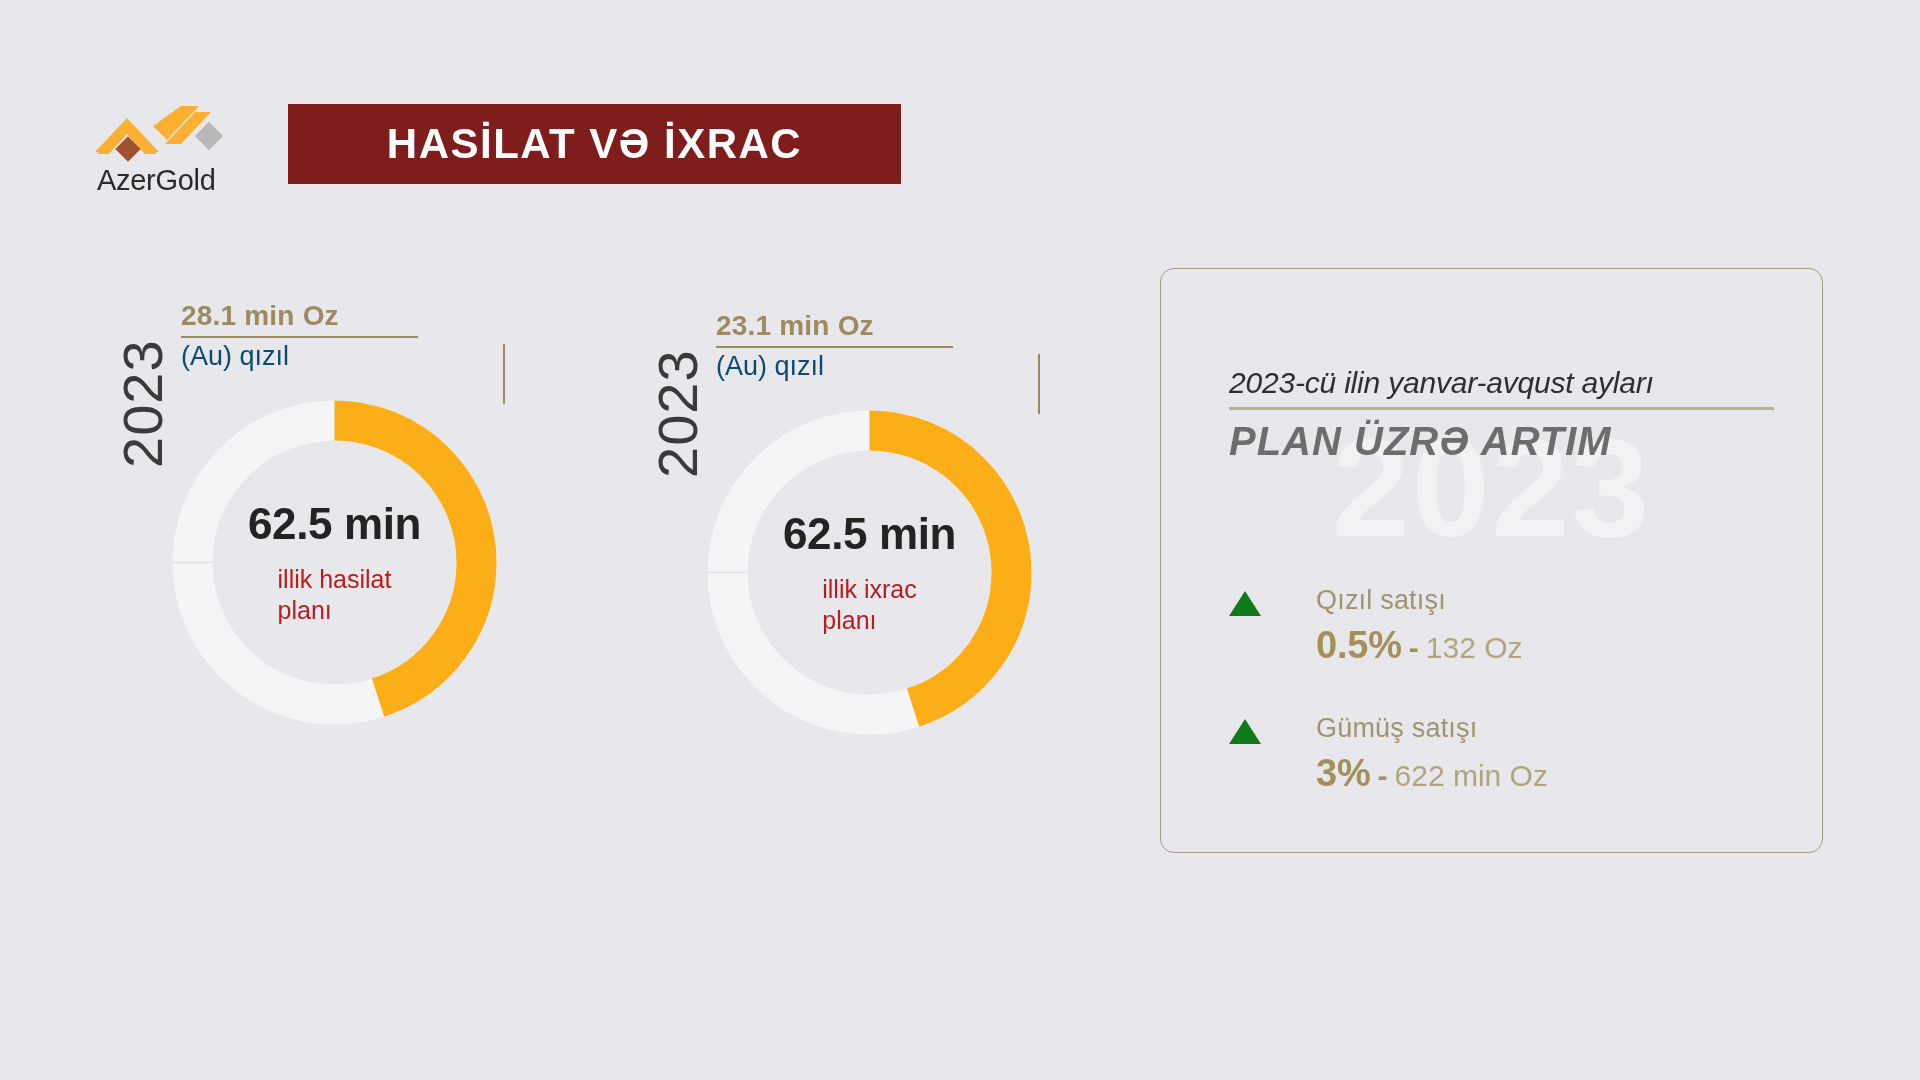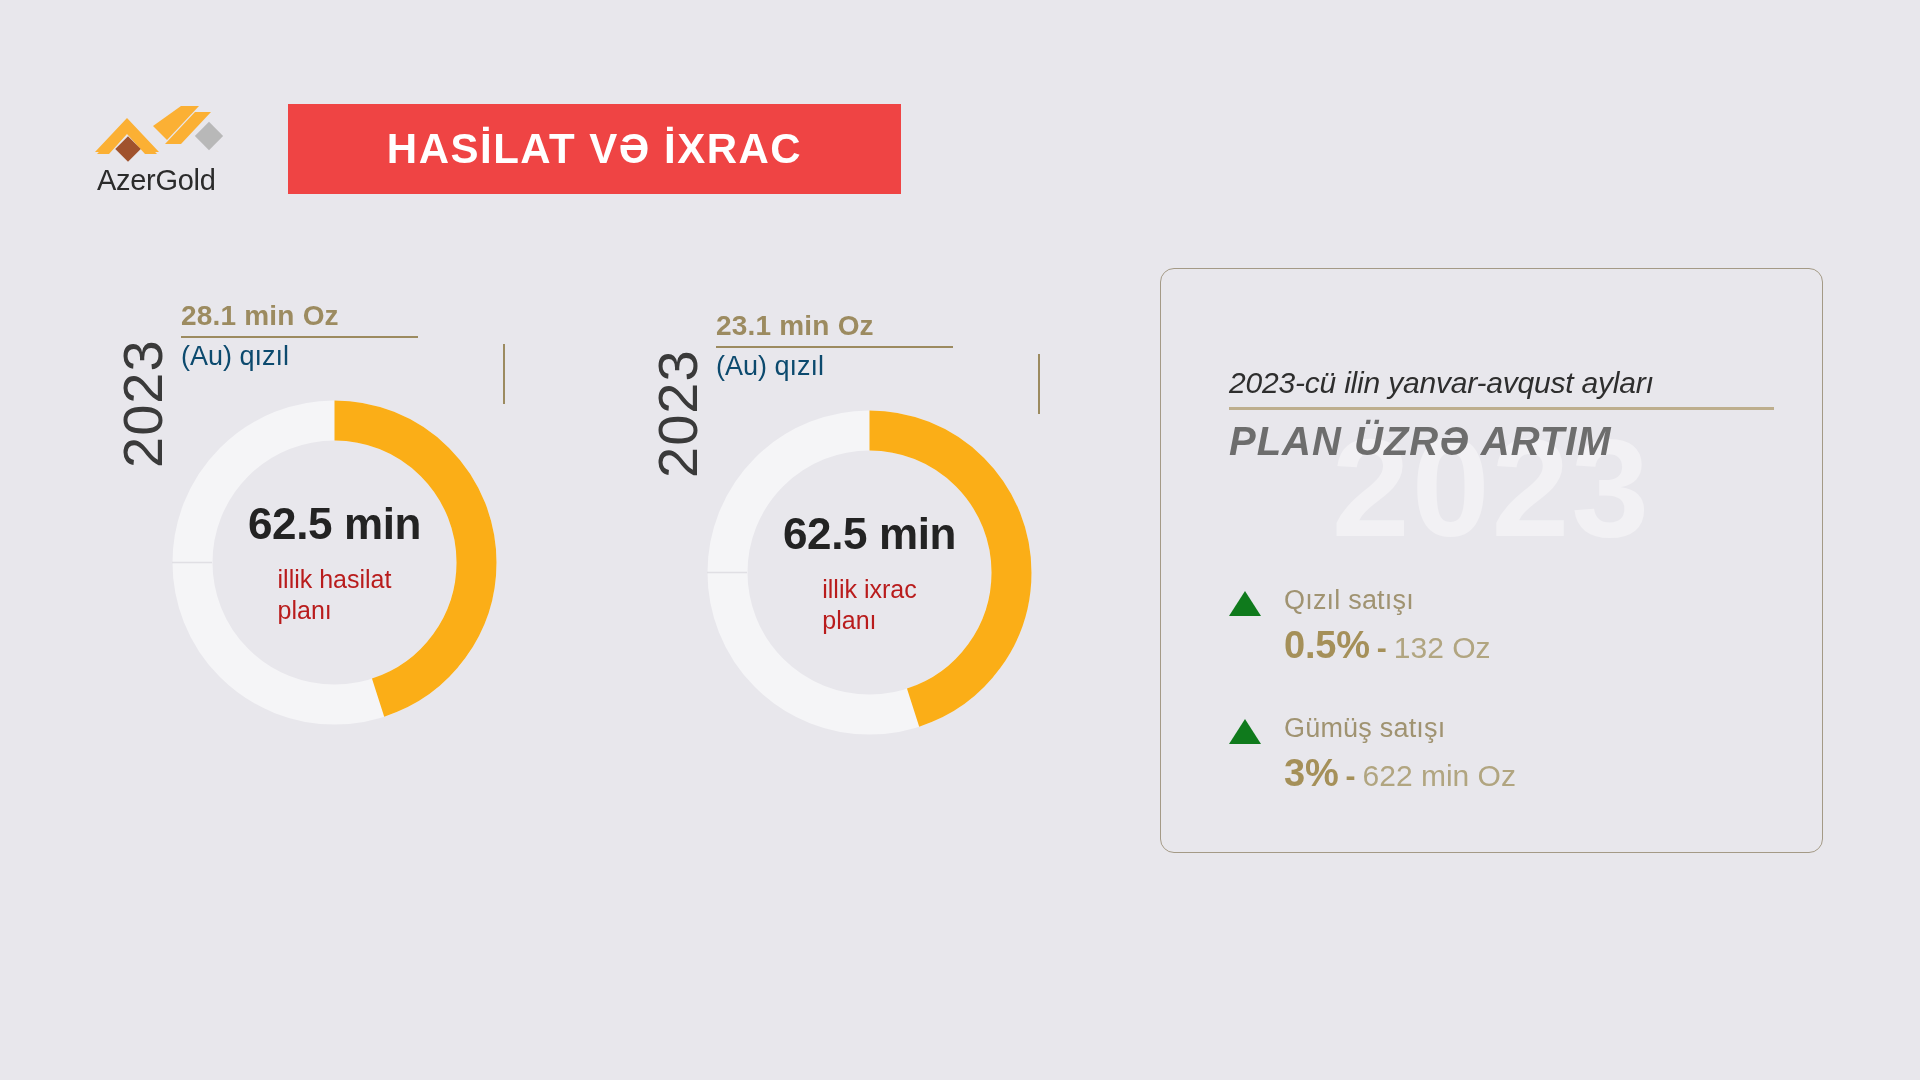--- a/index.html
+++ b/index.html
@@ -18,22 +18,22 @@
     font-size:29px;
     color:#2b2b2b;
     letter-spacing:-0.3px;
     text-align:left;
     padding-left:2px;
   }
 
   
   #title-banner {
     position:absolute; left:288px; top:104px;
-    width:613px; height:90px;
-    background:#ef4444;
+    width:613px; height:80px;
+    background:#7f1d1d;
     display:flex; align-items:center; justify-content:center;
   }
   #title-banner-text {
     color:#ffffff;
     font-size:42px;
     font-weight:bold;
     letter-spacing:1.5px;
   }
 
   
@@ -112,21 +112,21 @@
 
   #panel-stats { position:absolute; left:68px; top:316px; width:560px; }
   .stat-row { display:flex; align-items:flex-start; margin-bottom:46px; }
   .stat-arrow {
     width:0; height:0;
     border-left:16px solid transparent;
     border-right:16px solid transparent;
     border-bottom:25px solid #0f7a1c;
     margin-top:6px; margin-right:23px; flex:none;
   }
-  .stat-body { display:flex; flex-direction:column; }
+  .stat-body { display:flex; flex-direction:column;margin-left:32px; }
   .stat-label { font-size:27px; color:#a09371; letter-spacing:0.2px; }
   .stat-figure { margin-top:8px; display:flex; align-items:baseline; }
   .stat-pct { font-size:38px; font-weight:bold; color:#a59059; letter-spacing:-0.2px; }
   .stat-dash { font-size:30px; font-weight:bold; color:#a59059; margin:0 7px; }
   .stat-amount { font-size:30px; color:#b1a580; }
 </style>
 </head>
 <body>
 
 <div id="logo-block">

